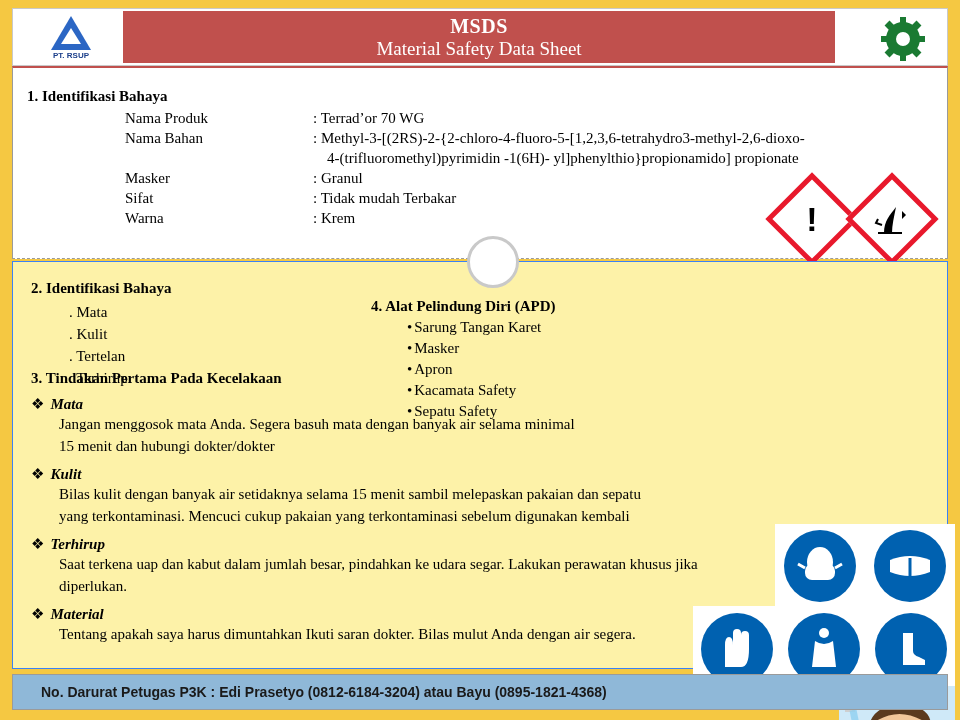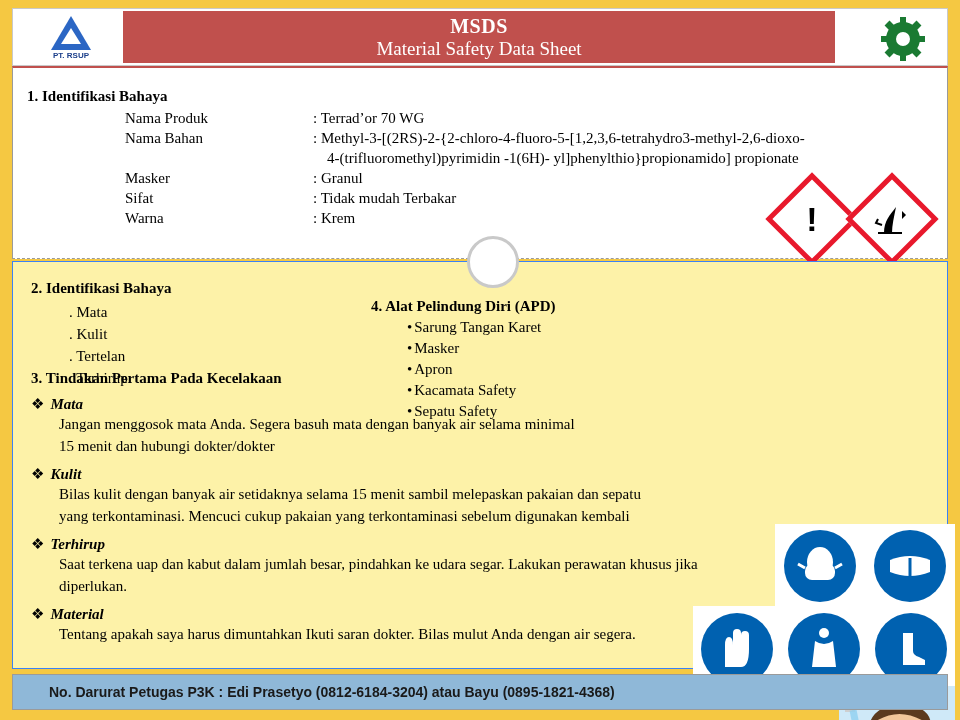--- a/index.html
+++ b/index.html
@@ -326,21 +326,21 @@
     border: 1px solid #9a9a9a;
     box-sizing: border-box;
     display: flex;
     align-items: center;
   }
   .footer span {
     font-family: "Liberation Sans", sans-serif;
     font-size: 14px;
     font-weight: bold;
     color: #1a1a1a;
-    padding-left: 36px;
+    padding-left: 28px;
   }
 </style>
 </head>
 <body>
 
 <div class="page">
   <div class="inner">
 
     <div class="header">
       <div class="logo-box">

